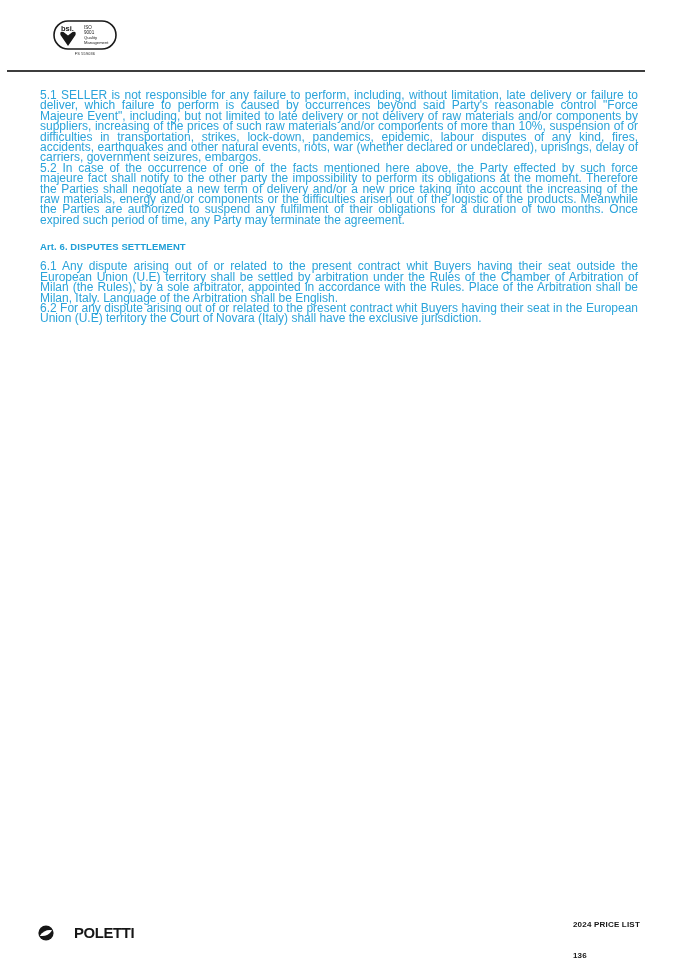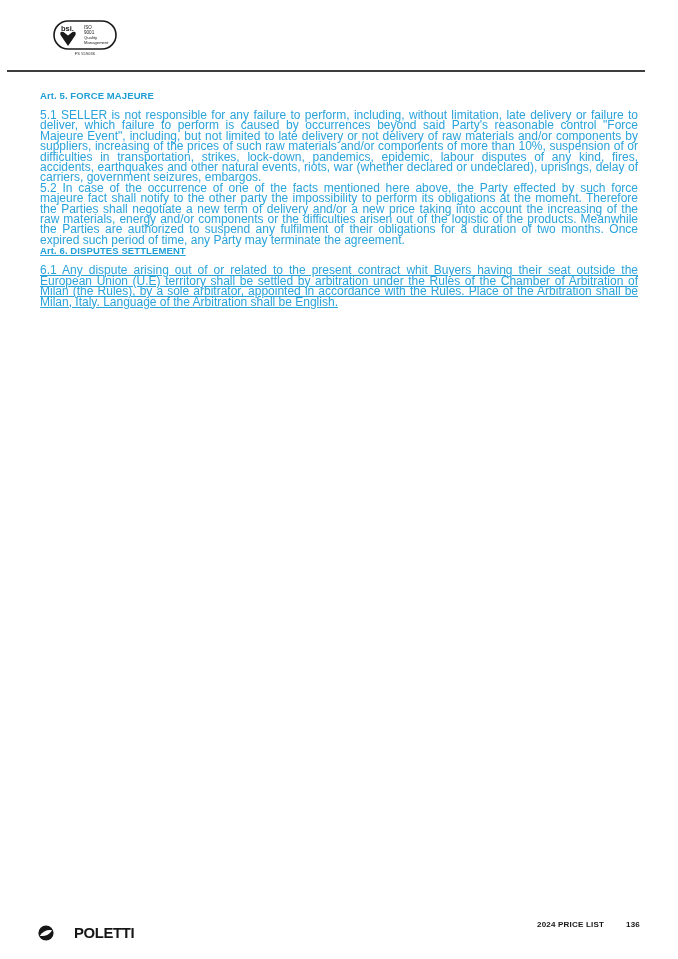--- a/index.html
+++ b/index.html
@@ -20,33 +20,33 @@
   .content{
     position:absolute;left:40px;top:90px;width:598px;
     color:#2aa3da;
   }
   .article h2{
     font-size:9.5px;font-weight:bold;margin:0 0 9px 0;letter-spacing:.1px;color:#1f9ed6;
   }
   .article p{
     font-size:12px;line-height:10.4px;margin:0;text-align:justify;
   }
-  .article + .article{text-decoration:underline;}
+  .article + .article{margin-top:16px;}
   
   .footer-brand{
     position:absolute;left:38px;top:924px;display:flex;align-items:center;gap:20px;
     color:#161616;
   }
   .footer-brand .wordmark{
     font-size:15.5px;font-weight:bold;letter-spacing:-0.4px;
     transform:scaleX(0.96);transform-origin:left center;color:#161616;
   }
   .footer-right{
     position:absolute;right:38px;top:920px;display:flex;align-items:baseline;gap:22px;
-    font-size:8px;font-weight:bold;color:#161616;letter-spacing:.2px;
+    font-size:8px;font-weight:bold;color:#161616;letter-spacing:.2px;flex-direction:column;
   }
 </style>
 </head>
 <body>
 
 <div class="cert">
   <svg width="64" height="31" viewBox="0 0 64 31" aria-hidden="true">
     <rect x="1" y="1" width="62" height="28" rx="14" fill="none" stroke="#1a1a1a" stroke-width="1.6"></rect>
     <text x="8" y="11" font-family="Liberation Sans, sans-serif" font-size="7.5" font-weight="bold" fill="#1a1a1a">bsi.</text>
     <path d="M15 26 L7.5 15 Q6.5 10.5 10.5 12 L15 15.5 L19.5 12 Q23.5 10.5 22.5 15 Z" fill="#1a1a1a"></path>
@@ -55,28 +55,28 @@
     <text x="31" y="19" font-family="Liberation Sans, sans-serif" font-size="4.2" fill="#1a1a1a">Quality</text>
     <text x="31" y="24" font-family="Liberation Sans, sans-serif" font-size="4.2" fill="#1a1a1a">Management</text>
   </svg>
   <div class="cert-number">FS 559036</div>
 </div>
 
 <div class="top-rule"></div>
 
 <div class="content">
   <section class="article">
-    <h2>Art. 5. FORCE MAJEURE</h2>
     <p>5.1 SELLER is not responsible for any failure to perform, including, without limitation, late delivery or failure to deliver, which failure to perform is caused by occurrences beyond said Party's reasonable control "Force Majeure Event", including, but not limited to late delivery or not delivery of raw materials and/or components by suppliers, increasing of the prices of such raw materials and/or components of more than 10%, suspension of or difficulties in transportation, strikes, lock-down, pandemics, epidemic, labour disputes of any kind, fires, accidents, earthquakes and other natural events, riots, war (whether declared or undeclared), uprisings, delay of carriers, government seizures, embargos.</p>
     <p>5.2 In case of the occurrence of one of the facts mentioned here above, the Party effected by such force majeure fact shall notify to the other party the impossibility to perform its obligations at the moment. Therefore the Parties shall negotiate a new term of delivery and/or a new price taking into account the increasing of the raw materials, energy and/or components or the difficulties arisen out of the logistic of the products. Meanwhile the Parties are authorized to suspend any fulfilment of their obligations for a duration of two months. Once expired such period of time, any Party may terminate the agreement.</p>
   </section>
 
   <section class="article">
     <h2>Art. 6. DISPUTES SETTLEMENT</h2>
     <p>6.1 Any dispute arising out of or related to the present contract whit Buyers having their seat outside the European Union (U.E) territory shall be settled by arbitration under the Rules of the Chamber of Arbitration of Milan (the Rules), by a sole arbitrator, appointed in accordance with the Rules. Place of the Arbitration shall be Milan, Italy. Language of the Arbitration shall be English.</p>
+    <p>6.2 For any dispute arising out of or related to the present contract whit Buyers having their seat in the European Union (U.E) territory the Court of Novara (Italy) shall have the exclusive jurisdiction.</p>
   </section>
 </div>
 
 <div class="footer-brand">
   <svg width="16" height="16" viewBox="0 0 16 16" aria-hidden="true">
     <circle cx="8" cy="8" r="7.6" fill="#161616"></circle>
     <path d="M1.2 8.8 Q 8 3.6 14.8 7.2 Q 8 12.4 1.2 8.8 Z" fill="#ffffff" transform="rotate(-18 8 8)"></path>
   </svg>
   <span class="wordmark">POLETTI</span>
 </div>

